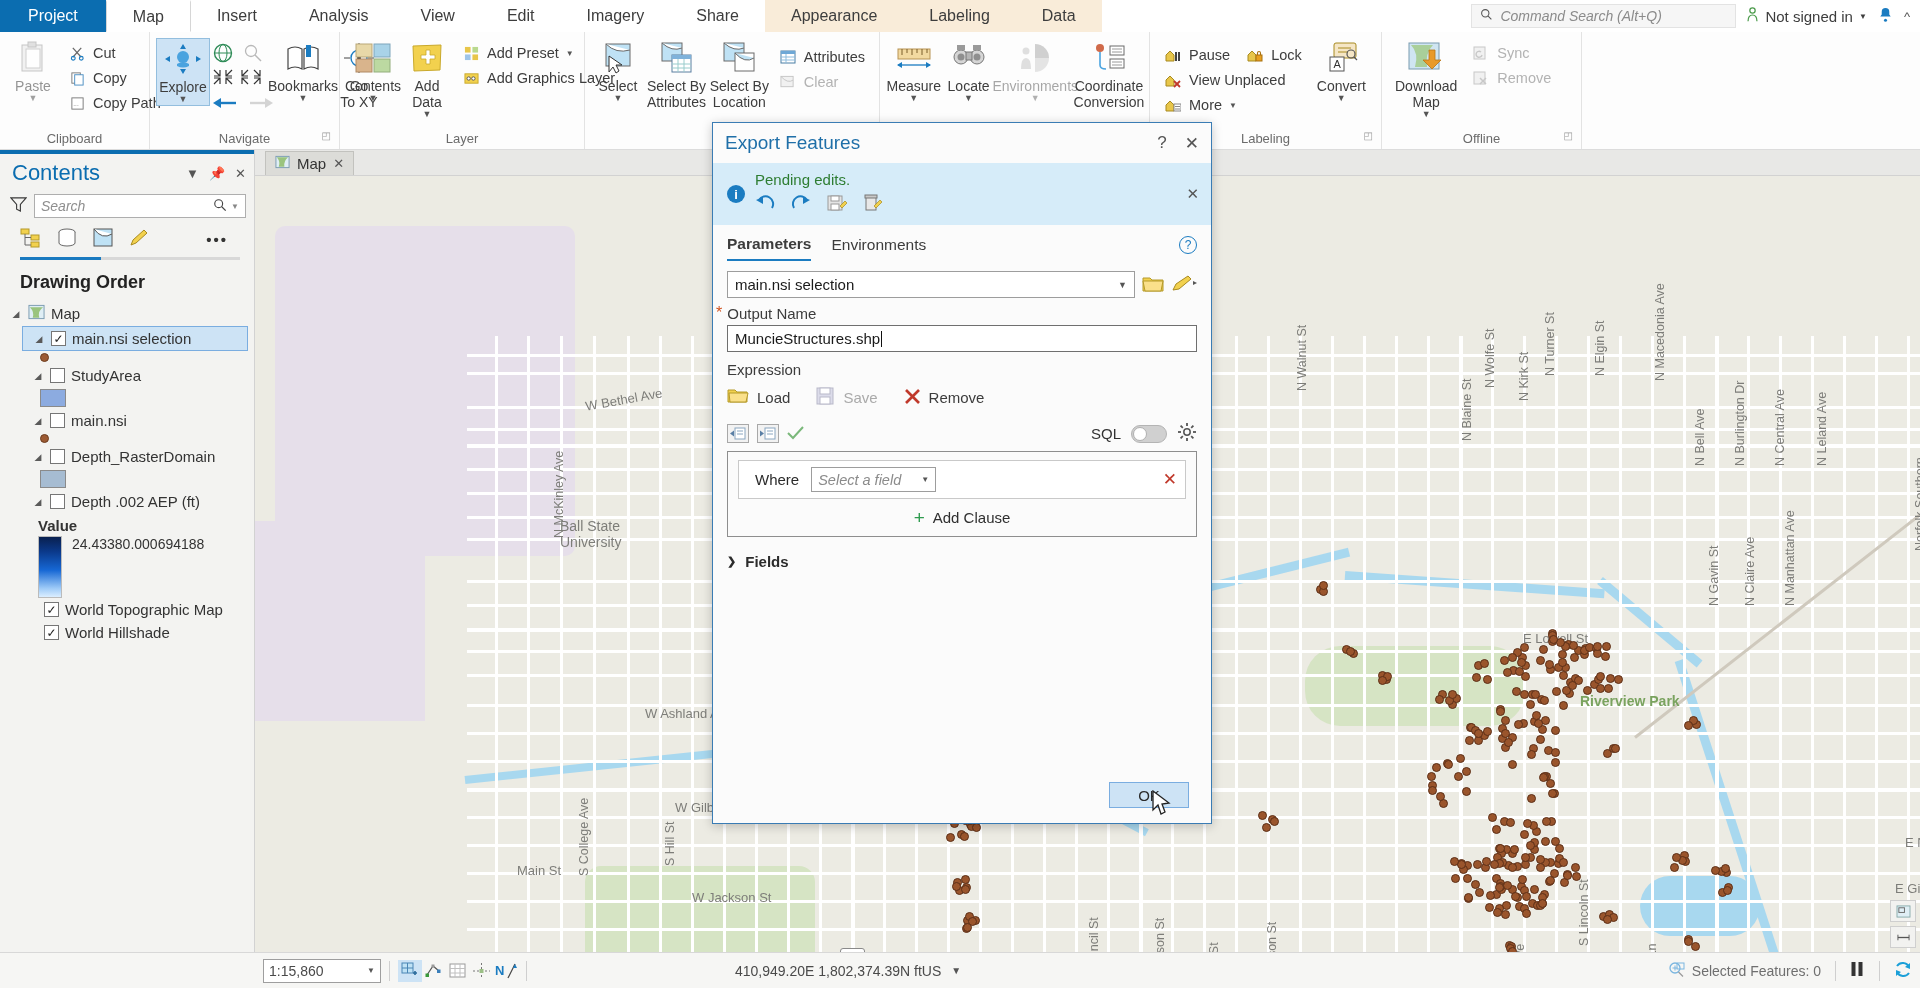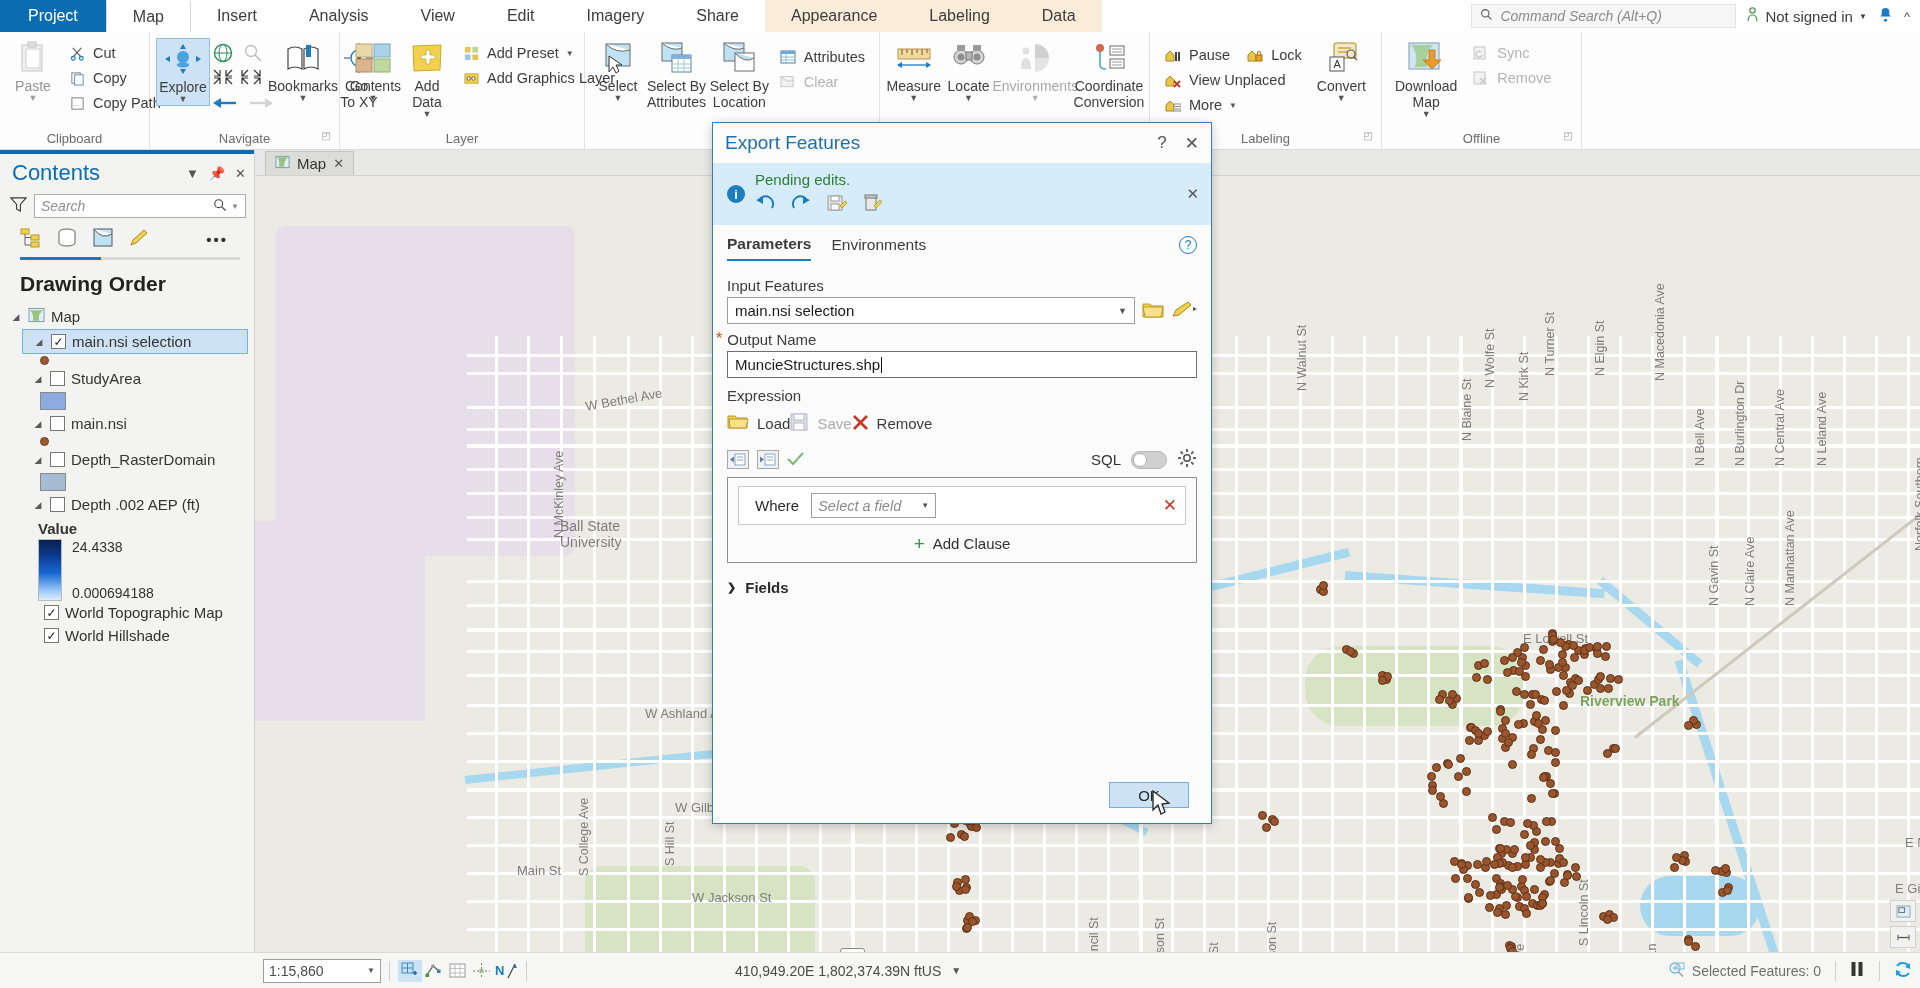--- a/index.html
+++ b/index.html
@@ -54,33 +54,33 @@
   .pane-title { color:#0b6db0; font-size:22px; }
   .pane-head-btns { margin-left:auto; display:flex; gap:10px; align-items:center; color:#555; font-size:13px; }
   .search-row { display:flex; align-items:center; gap:7px; padding:4px 8px 6px 10px; }
   .search-box {
     flex:1; height:24px; background:#fff; border:1px solid #aeaeae; display:flex; align-items:center;
     padding:0 6px; color:#8f8f8f; font-style:italic; font-size:14px;
   }
   .tool-row { display:flex; align-items:center; gap:14px; padding:4px 12px 0 20px; }
   .tabline { height:3px; margin:6px 14px 8px 20px; background:#d8d8d8; position:relative; }
   .tabline::before { content:""; position:absolute; left:0; top:0; width:37%; height:3px; background:#1a7ac0; }
-  .drawing-order { font-size:21px; font-weight:bold; color:#222; padding:4px 0 8px 20px; }
+  .drawing-order { font-size:18px; font-weight:bold; color:#222; padding:4px 0 8px 20px; }
   .lyr-row { display:flex; align-items:center; gap:6px; padding:3px 6px 3px 10px; }
   .lyr-row.sel { background:#cde3f5; border:1px solid #7aade0; margin-right:6px; }
   .exp { width:12px; font-size:9px; color:#5a5a5a; text-align:center; }
   .cbx { width:15px; height:15px; border:1px solid #767676; background:#fff; display:inline-flex;
          align-items:center; justify-content:center; font-size:12px; color:#222; flex:0 0 15px; }
   .sym-row { padding:2px 0 2px 40px; display:flex; align-items:center; }
   .swatch { width:26px; height:18px; border:1px solid #8a8a8a; }
   .dot { width:9px; height:9px; border-radius:50%; background:#9c5a33; border:1px solid #6c3c1f; }
   .value-lbl { font-weight:bold; font-size:15px; padding:4px 0 2px 38px; }
   .ramp-row { display:flex; gap:10px; padding-left:38px; align-items:stretch; }
   .ramp { width:24px; height:62px; background:linear-gradient(to bottom,#09204f 0%,#0b3a8c 25%,#1667d4 55%,#9cc9f7 85%,#dbeeff 100%); border:1px solid #bbb;}
-  .ramp-labels { display:flex; flex-direction:column; justify-content:space-between; font-size:14px; }
+  .ramp-labels { display:flex; flex-direction:row; justify-content:space-between; font-size:14px; }
   
   .mapwrap { flex:1; position:relative; background:#ece9e2; display:flex; flex-direction:column; }
   .maptabbar { height:26px; background:#e8e8e6; border-bottom:1px solid #d2d2d2; display:flex; align-items:flex-end; padding-left:10px;}
   .maptab { background:#dcdcd8; border:1px solid #c2c2be; border-bottom:none; height:24px; display:flex;
             align-items:center; gap:7px; padding:0 9px; font-size:15px; }
   .maptab .x { color:#555; font-size:13px; cursor:pointer; }
   .mapcanvas { flex:1; position:relative; overflow:hidden; background:#ecebe3; }
   .maplbl { position:absolute; color:#7d7d79; font-size:12.5px; white-space:nowrap; pointer-events:none;}
   .maplbl.vert { transform-origin:left top; }
   .maplbl.park { color:#7aa35f; font-weight:bold; }
@@ -132,21 +132,21 @@
   .req { color:#d0511e; font-size:16px; margin-left:-11px; }
   .fld-row { display:flex; align-items:center; gap:7px; }
   .input {
     flex:1; height:27px; background:#fff; border:1px solid #9d9d9d; display:flex; align-items:center;
     padding:0 7px; font-size:15px; color:#1a1a1a;
   }
   .input.focus { border:1px solid #6f6f6f; }
   .input .cv { flex:1; }
   .input .dd { color:#555; font-size:9px; }
   .caretbar { display:inline-block; width:1px; height:16px; background:#111; margin-left:1px; vertical-align:-3px;}
-  .expr-actions { display:flex; align-items:center; margin-top:9px; }
+  .expr-actions { display:flex; align-items:center; gap:26px; margin-top:9px; }
   .expr-btn { display:flex; align-items:center; gap:8px; font-size:15px; color:#3c3c3c; cursor:pointer;}
   .expr-btn.dis { color:#aaaaaa; }
   .expr-toolbar { display:flex; align-items:center; gap:8px; margin-top:14px; }
   .tb-btn { width:22px; height:19px; border:1px solid #a8a8a8; background:#f2f2f2; display:flex;
             align-items:center; justify-content:center; }
   .sqlgrp { margin-left:auto; display:flex; align-items:center; gap:10px; }
   .toggle { width:36px; height:18px; border-radius:9px; background:#d0d0d0; border:1px solid #b4b4b4;
             position:relative; }
   .toggle .knob { position:absolute; left:1px; top:1px; width:14px; height:14px; border-radius:50%; background:#fff;
                   border:1px solid #b0b0b0; }
@@ -1450,21 +1450,20 @@
     <span class="close">✕</span>
   </div>
 
   <div class="dlg-tabs">
     <div class="dlg-tab active">Parameters</div>
     <div class="dlg-tab">Environments</div>
     <div class="helpq">?</div>
   </div>
 
   <div class="dlg-body">
-    <div class="fld-label">Input Features</div>
     <div class="fld-row">
       <div class="input">
         <span class="cv">main.nsi selection</span>
         <span class="dd">▼</span>
       </div>
       <span>
         <svg width="22" height="19" viewBox="0 0 22 19">
             <path d="M1 4 h7 l2 2 h11 v11 H1z" fill="#f2d14e" stroke="#b59a2a"></path>
             <path d="M1 7 h20 l-2 10 H3z" fill="#fae08a" stroke="#b59a2a"></path>
           </svg>

